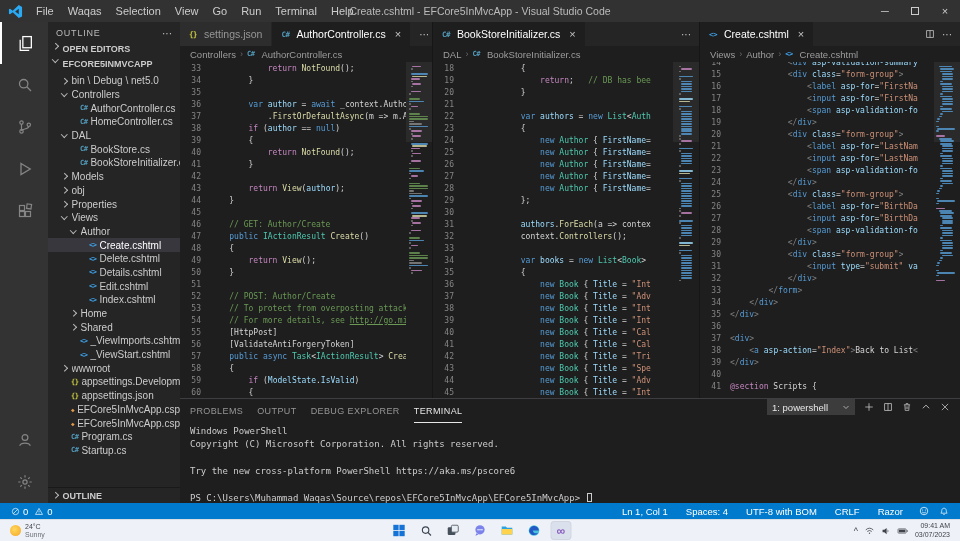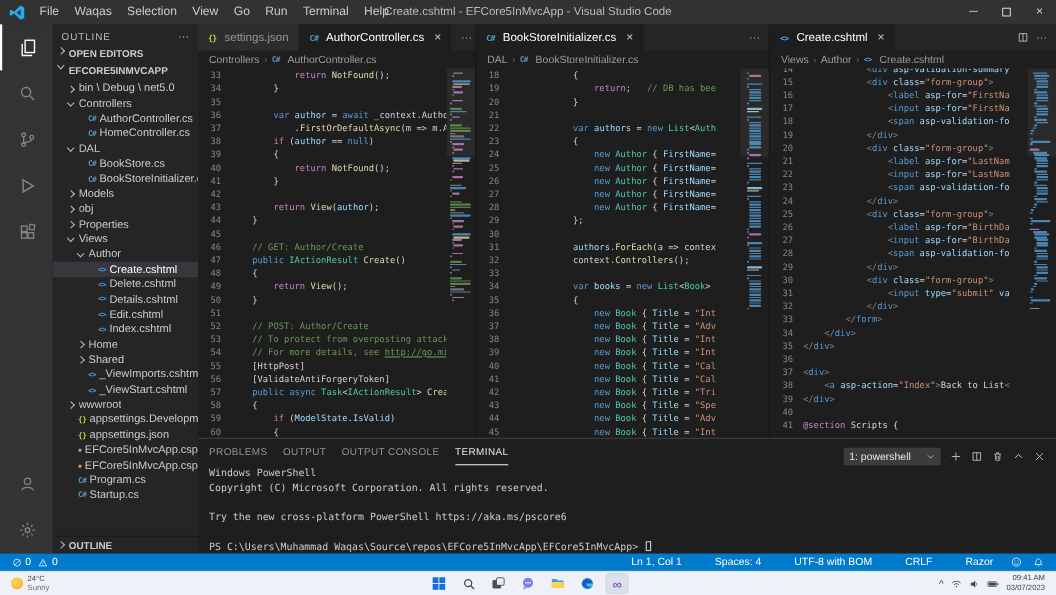--- a/index.html
+++ b/index.html
@@ -54,21 +54,21 @@
   .code-line{height:12px;line-height:12px;display:flex;font-family:"DejaVu Sans Mono",monospace;font-size:8px;white-space:pre}
   .ln{width:30px;flex:none;text-align:right;padding-right:9px;color:#858585}
   .code-text{white-space:pre;overflow:hidden}
   .c-k{color:#569cd6}.c-c{color:#c586c0}.c-f{color:#dcdcaa}.c-t{color:#4ec9b0}.c-s{color:#ce9178}
   .c-m{color:#6a9955}.c-ml{color:#6a9955;text-decoration:underline}.c-v{color:#9cdcfe}.c-w{color:#d4d4d4}.c-p{color:#808080}
   .minimap{width:26px;flex:none;position:relative;padding-top:3px;overflow:hidden}
   .mm-slider{position:absolute;top:0;left:0;right:0;height:80px;background:rgba(121,121,121,.14)}
   .mm-bar{height:1.6px;margin:.9px 1px .9px 2px;border-radius:1px;opacity:.8}
   
   .panel{height:105px;border-top:1px solid #3e3e42;display:flex;flex-direction:column;background:#1e1e1e}
-  .panel-header{height:24px;display:flex;align-items:flex-end;padding:0 10px;flex:none}
+  .panel-header{height:24px;display:flex;align-items:flex-start;padding:0 10px;flex:none}
   .panel-tab{font-size:9px;letter-spacing:.4px;color:#969696;margin-right:14px;height:24px;line-height:24px;cursor:pointer}
   .panel-tab.active{color:#e7e7e7;border-bottom:1px solid #e7e7e7}
   .panel-actions{margin-left:auto;display:flex;align-items:center;gap:9px;color:#cccccc}
   .shell-select{background:#3c3c3c;color:#e8e8e8;font-size:9.5px;height:16px;display:flex;align-items:center;gap:14px;padding:0 5px;cursor:pointer}
   .terminal-content{flex:1;font-family:"DejaVu Sans Mono",monospace;font-size:9px;line-height:13.4px;color:#cccccc;padding:2px 0 0 10px;overflow:hidden}
   .t-line{white-space:pre}
   .cursor{display:inline-block;width:5px;height:9px;border:1px solid #cccccc;vertical-align:-1px;margin-left:1px}
   
   .statusbar{height:16px;background:#007acc;color:#ffffff;display:flex;align-items:center;font-size:9.5px;padding:0 8px;gap:4px}
   .sb-item{display:flex;align-items:center;gap:3px;padding:0 3px;height:16px;cursor:pointer}
@@ -741,21 +741,21 @@
             </div>
           </div>
         </div>
       </div>
 
     <div class="panel">
       <div class="panel-header">
         <span class="panel-tabs" style="display:flex">
             <span class="panel-tab">PROBLEMS</span>
             <span class="panel-tab">OUTPUT</span>
-            <span class="panel-tab">OUTPUT CONSOLE</span>
+            <span class="panel-tab">DEBUG EXPLORER</span>
             <span class="panel-tab active">TERMINAL</span>
           </span>
         <span class="panel-actions">
           <span class="shell-select">
             <span>1: powershell</span>
             <svg width="8" height="8" viewBox="0 0 16 16">
                 <path fill="none" stroke="#cccccc" stroke-width="1.5" d="M3 6l5 5 5-5"></path>
               </svg>
           </span>
           <span class="tab-action">
@@ -805,21 +805,21 @@
       </svg>
     <span>0</span>
     <svg width="10" height="9" viewBox="0 0 16 16" style="margin-left:3px">
         <path fill="none" stroke="#ffffff" stroke-width="1.2" d="M8 2.5L1.8 13.2h12.4z"></path>
         <path stroke="#ffffff" stroke-width="1.2" d="M8 6.5v3.2"></path>
         <circle cx="8" cy="11.6" r=".7" fill="#ffffff"></circle>
       </svg>
     <span>0</span>
   </span>
   <span class="sb-right">
-    <span class="sb-items-right" style="display:flex;gap:24px">
+    <span class="sb-items-right" style="display:flex;gap:12px">
         <span class="sb-item">Ln 1, Col 1</span>
         <span class="sb-item">Spaces: 4</span>
         <span class="sb-item">UTF-8 with BOM</span>
         <span class="sb-item">CRLF</span>
         <span class="sb-item">Razor</span>
       </span>
     <span class="sb-item" style="margin-left:6px">
         <svg width="10" height="10" viewBox="0 0 16 16">
           <circle cx="8" cy="8" r="6" fill="none" stroke="#ffffff" stroke-width="1.2"></circle>
           <circle cx="5.8" cy="6.3" r=".8" fill="#ffffff"></circle>

